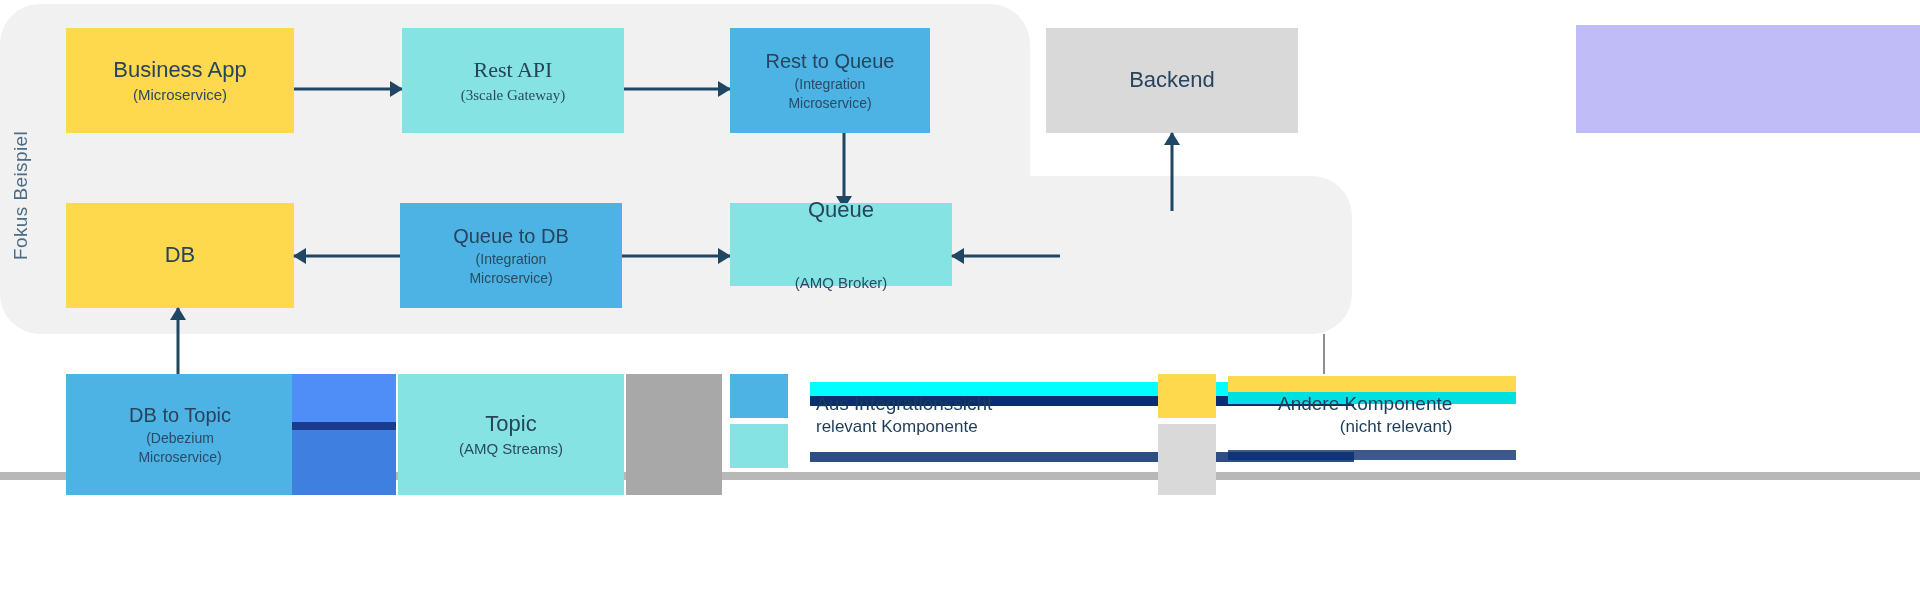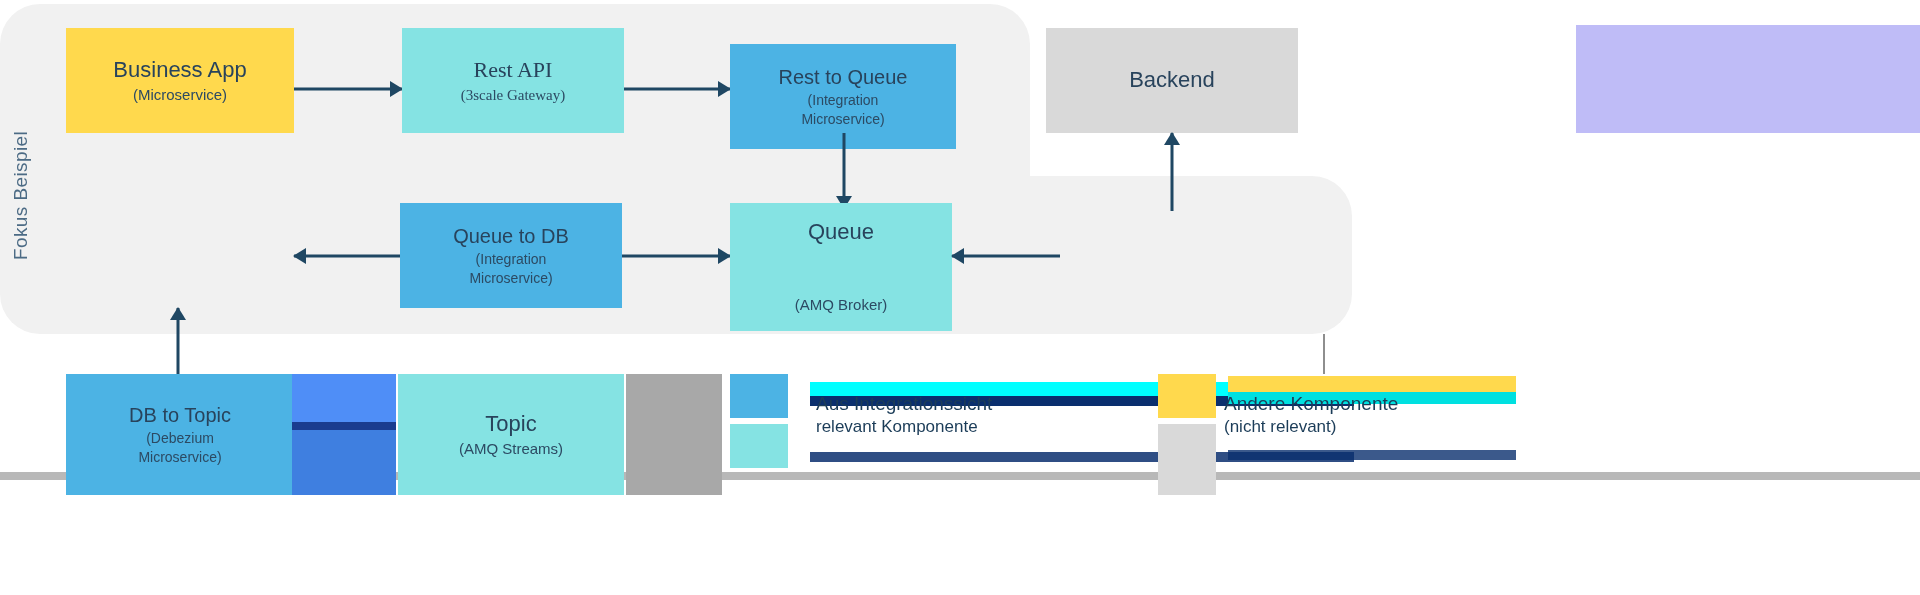--- a/index.html
+++ b/index.html
@@ -212,21 +212,21 @@
   <div class="node c-teal" style="left:402px; top:28px; width:222px; height:105px;font-family:Liberation Serif, serif;">
     <span class="title">Rest API</span>
     <span class="sub">(3scale Gateway)</span>
   </div>
 
   <div class="arrow-h right" style="left:624px; top:81px; width:106px; height:16px;">
     <span class="line"></span>
       <span class="head"></span>
   </div>
 
-  <div class="node c-blue small" style="left:730px; top:44px; width:226px; height:105px;">
+  <div class="node c-blue small" style="left:730px; top:28px; width:200px; height:105px;">
     <span class="title">Rest to Queue</span>
     <span class="sub">(Integration</span>
     <span class="sub">Microservice)</span>
   </div>
 
   <div class="node c-grey" style="left:1046px; top:28px; width:252px; height:105px;">
     <span class="title">Backend</span>
   </div>
 
   <div class="node c-lav" style="left:1576px; top:25px; width:344px; height:108px;"></div>
@@ -234,38 +234,41 @@
   <div class="arrow-v down" style="left:836px; top:133px; width:16px; height:75px;">
     <span class="line"></span>
       <span class="head"></span>
   </div>
 
   <div class="arrow-v up" style="left:1164px; top:133px; width:16px; height:78px;">
     <span class="line"></span>
       <span class="head"></span>
   </div>
 
+  <div class="node c-yellow" style="left:66px; top:203px; width:228px; height:105px;">
+    <span class="title">DB</span>
+  </div>
 
   <div class="arrow-h left" style="left:294px; top:248px; width:106px; height:16px;">
     <span class="line"></span>
       <span class="head"></span>
   </div>
 
   <div class="node c-blue small" style="left:400px; top:203px; width:222px; height:105px;">
     <span class="title">Queue to DB</span>
     <span class="sub">(Integration</span>
     <span class="sub">Microservice)</span>
   </div>
 
   <div class="arrow-h right" style="left:622px; top:248px; width:108px; height:16px;">
     <span class="line"></span>
       <span class="head"></span>
   </div>
 
-  <div class="node c-teal" style="left:730px; top:203px; width:222px; height:128px;gap:48px;">
+  <div class="node c-teal" style="left:730px; top:203px; width:222px; height:83px;gap:48px;">
     <span class="title">Queue</span>
     <span class="sub">(AMQ Broker)</span>
   </div>
 
   <div class="arrow-h left" style="left:952px; top:248px; width:108px; height:16px;">
     <span class="line"></span>
       <span class="head"></span>
   </div>
 
 
@@ -304,19 +307,19 @@
     <span>Aus Integrationssicht</span>
     <span class="l2">relevant Komponente</span>
   </div>
   <div class="glitch" style="left:810px; top:452px; width:544px; height:10px; background:#0a2f6e; opacity:.85;"></div>
 
   <div class="legend-swatch c-yellow" style="left:1158px; top:374px; width:58px; height:44px;"></div>
   <div class="legend-swatch c-grey" style="left:1158px; top:424px; width:58px; height:71px;"></div>
 
   <div class="glitch" style="left:1228px; top:376px; width:288px; height:16px; background:#ffd94d;"></div>
   <div class="glitch" style="left:1228px; top:392px; width:288px; height:12px; background:#00e0e0;"></div>
-  <div class="legend-text" style="left:1224px; top:392px;">
+  <div class="legend-text" style="left:1278px; top:392px;text-align:right;">
     <span>Andere Komponente</span>
     <span class="l2">(nicht relevant)</span>
   </div>
   <div class="glitch" style="left:1228px; top:450px; width:288px; height:10px; background:#0a2f6e; opacity:.8;"></div>
 
 </div>
 
 </body></html>

